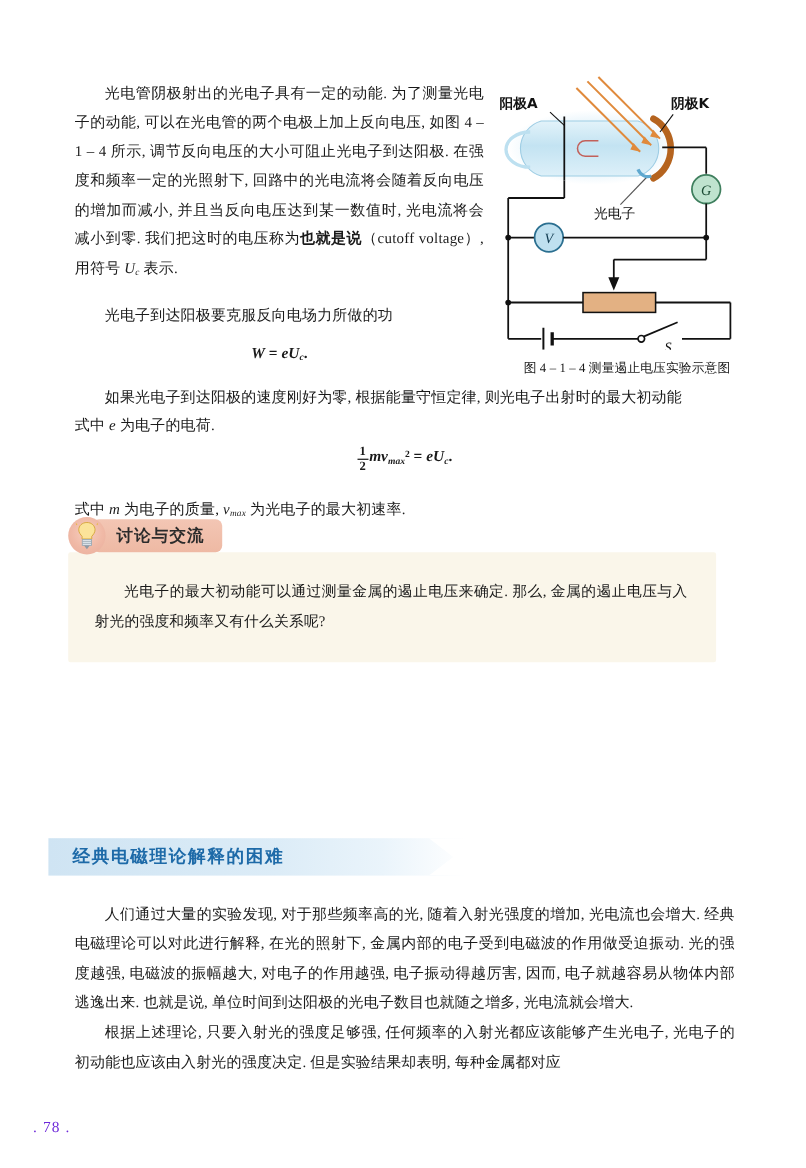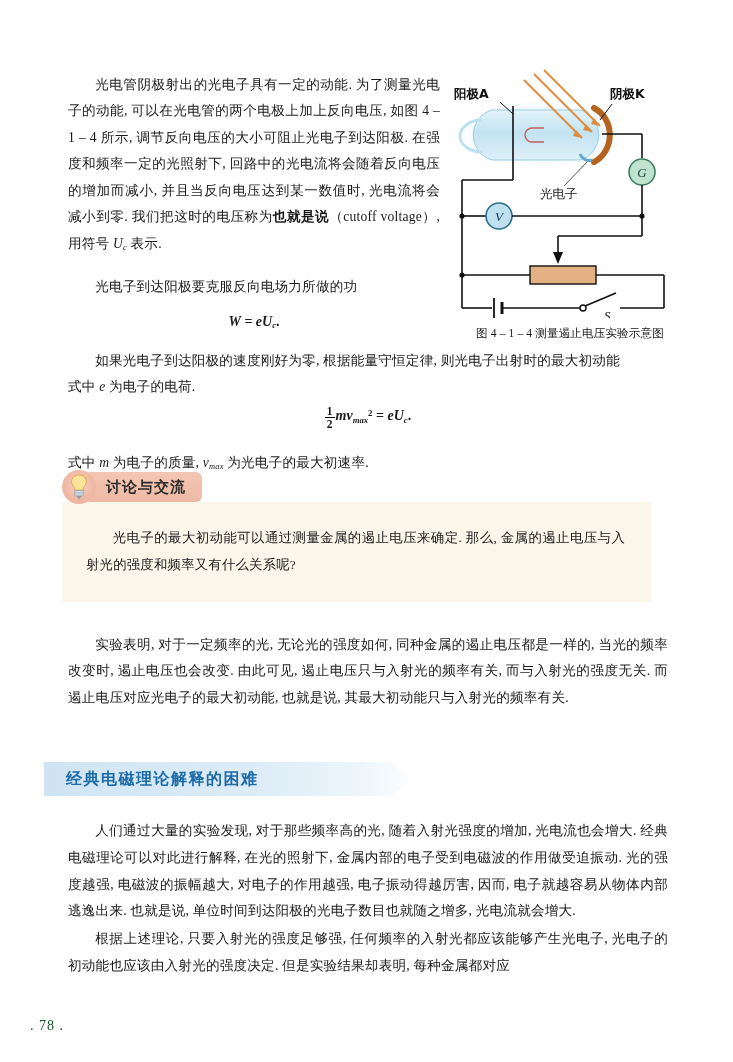--- a/index.html
+++ b/index.html
@@ -114,21 +114,21 @@
     font-size:16px;font-weight:bold;color:#1d6aa8;letter-spacing:1.5px;
   }
 
   
   .lower{position:absolute;left:68px;top:818px;width:600px;}
   .lower .para{font-size:13.6px;line-height:26.8px;}
 
   
   .pagenum{
     position:absolute;left:30px;top:1018px;
-    font-size:14px;color:#14532d;letter-spacing:1px;
+    font-size:14px;color:#6d28d9;letter-spacing:1px;
     font-family:"Liberation Serif",serif;
   }
 </style>
 </head>
 <body>
 
 <div class="page">
 
   <div class="topzone">
 
@@ -268,23 +268,20 @@
             <line x1="19" y1="3" x2="20.6" y2="1.6"></line>
           </g>
         </svg>
       </div>
     </div>
     <div class="discuss-body">
       <p class="para indent" style="margin:0;">光电子的最大初动能可以通过测量金属的遏止电压来确定. 那么, 金属的遏止电压与入射光的强度和频率又有什么关系呢?</p>
     </div>
   </div>
 
-  <div style="position:absolute;left:68px;top:632px;width:600px;">
-    <p class="para indent" style="margin:0;">实验表明, 对于一定频率的光, 无论光的强度如何, 同种金属的遏止电压都是一样的, 当光的频率改变时, 遏止电压也会改变. 由此可见, 遏止电压只与入射光的频率有关, 而与入射光的强度无关. 而遏止电压对应光电子的最大初动能, 也就是说, 其最大初动能只与入射光的频率有关.</p>
-  </div>
 
   <div class="bluehead">
     <div class="bg"></div>
     <div class="notch"></div>
     <div class="txt">经典电磁理论解释的困难</div>
   </div>
 
   <div class="lower">
     <p class="para indent" style="margin:0 0 1px 0;">人们通过大量的实验发现, 对于那些频率高的光, 随着入射光强度的增加, 光电流也会增大. 经典电磁理论可以对此进行解释, 在光的照射下, 金属内部的电子受到电磁波的作用做受迫振动. 光的强度越强, 电磁波的振幅越大, 对电子的作用越强, 电子振动得越厉害, 因而, 电子就越容易从物体内部逃逸出来. 也就是说, 单位时间到达阳极的光电子数目也就随之增多, 光电流就会增大.</p>
     <p class="para indent" style="margin:0;">根据上述理论, 只要入射光的强度足够强, 任何频率的入射光都应该能够产生光电子, 光电子的初动能也应该由入射光的强度决定. 但是实验结果却表明, 每种金属都对应</p>

